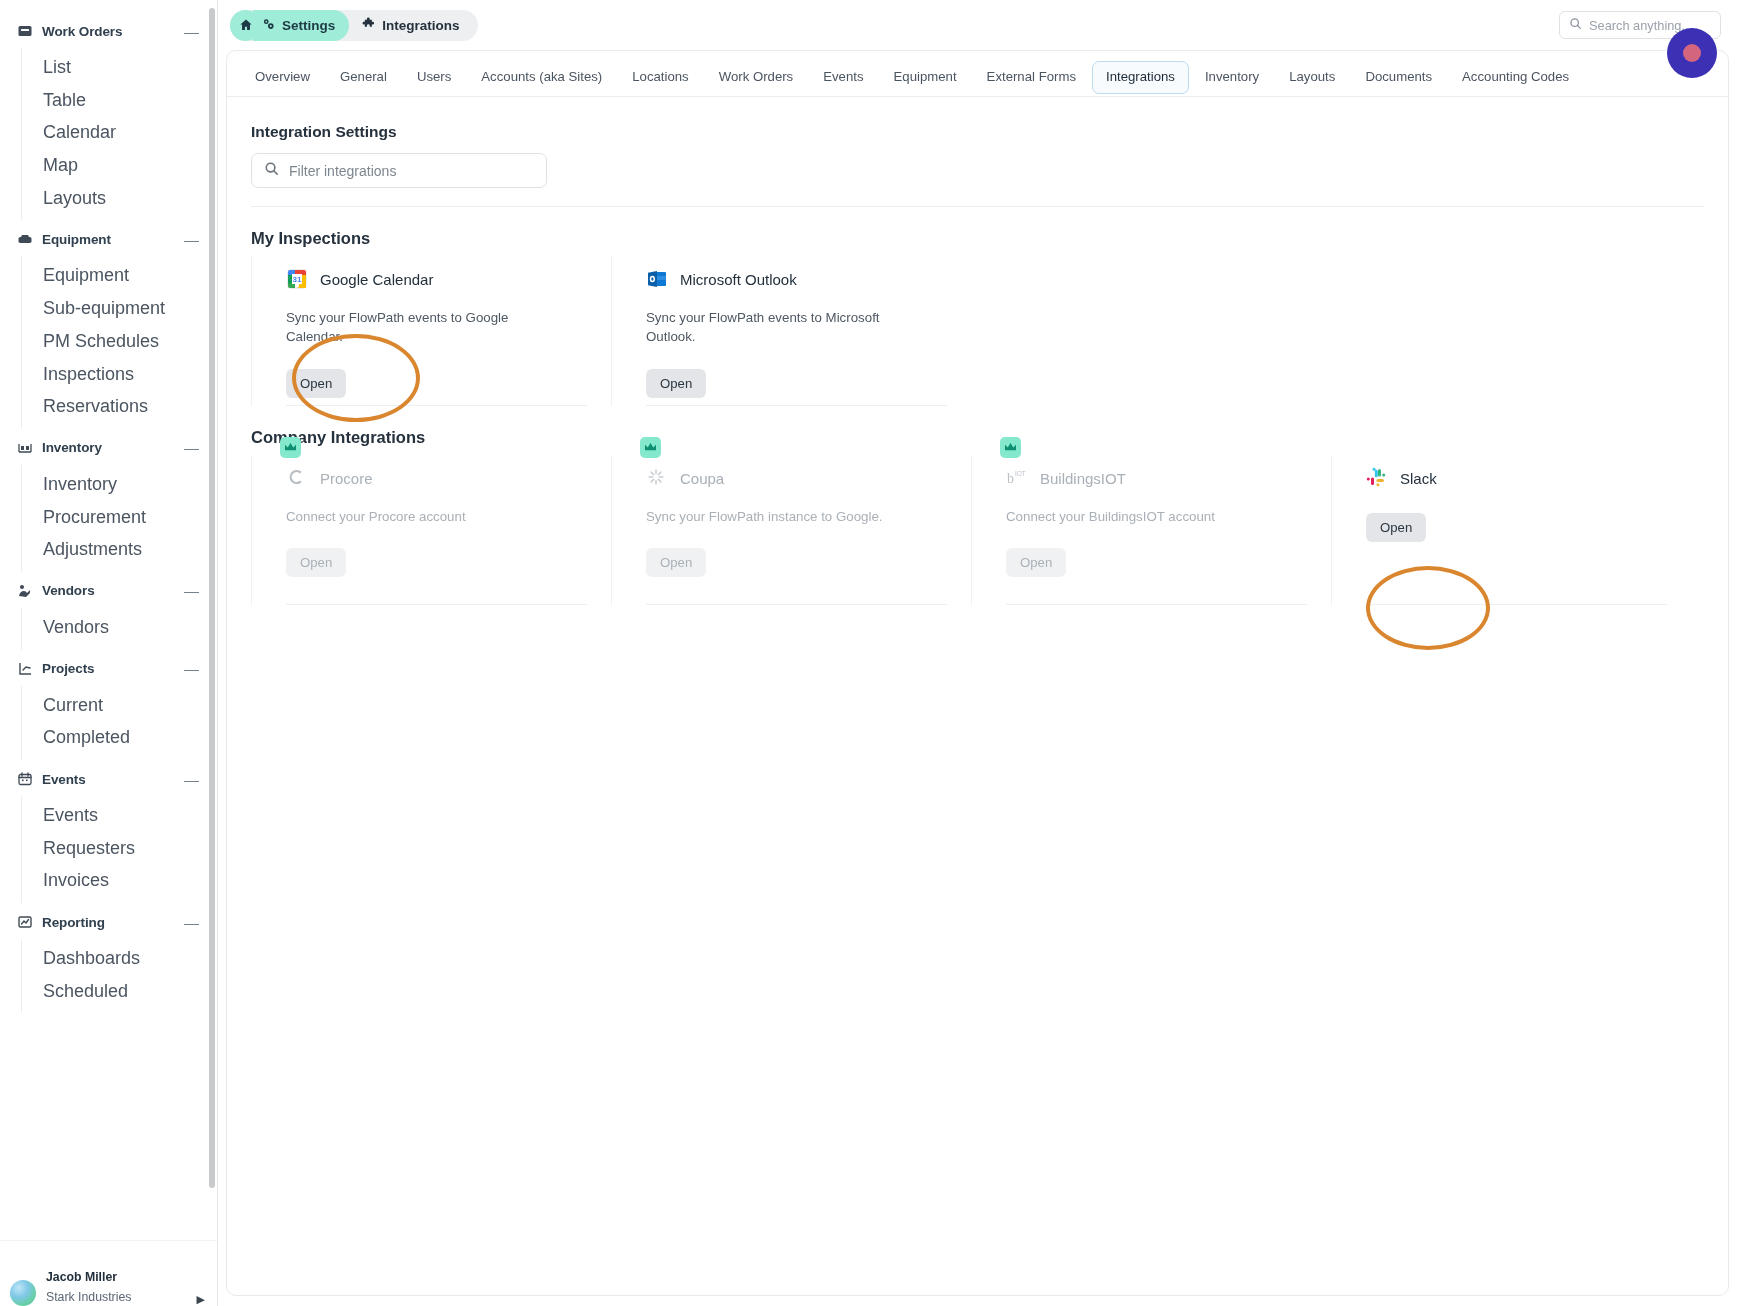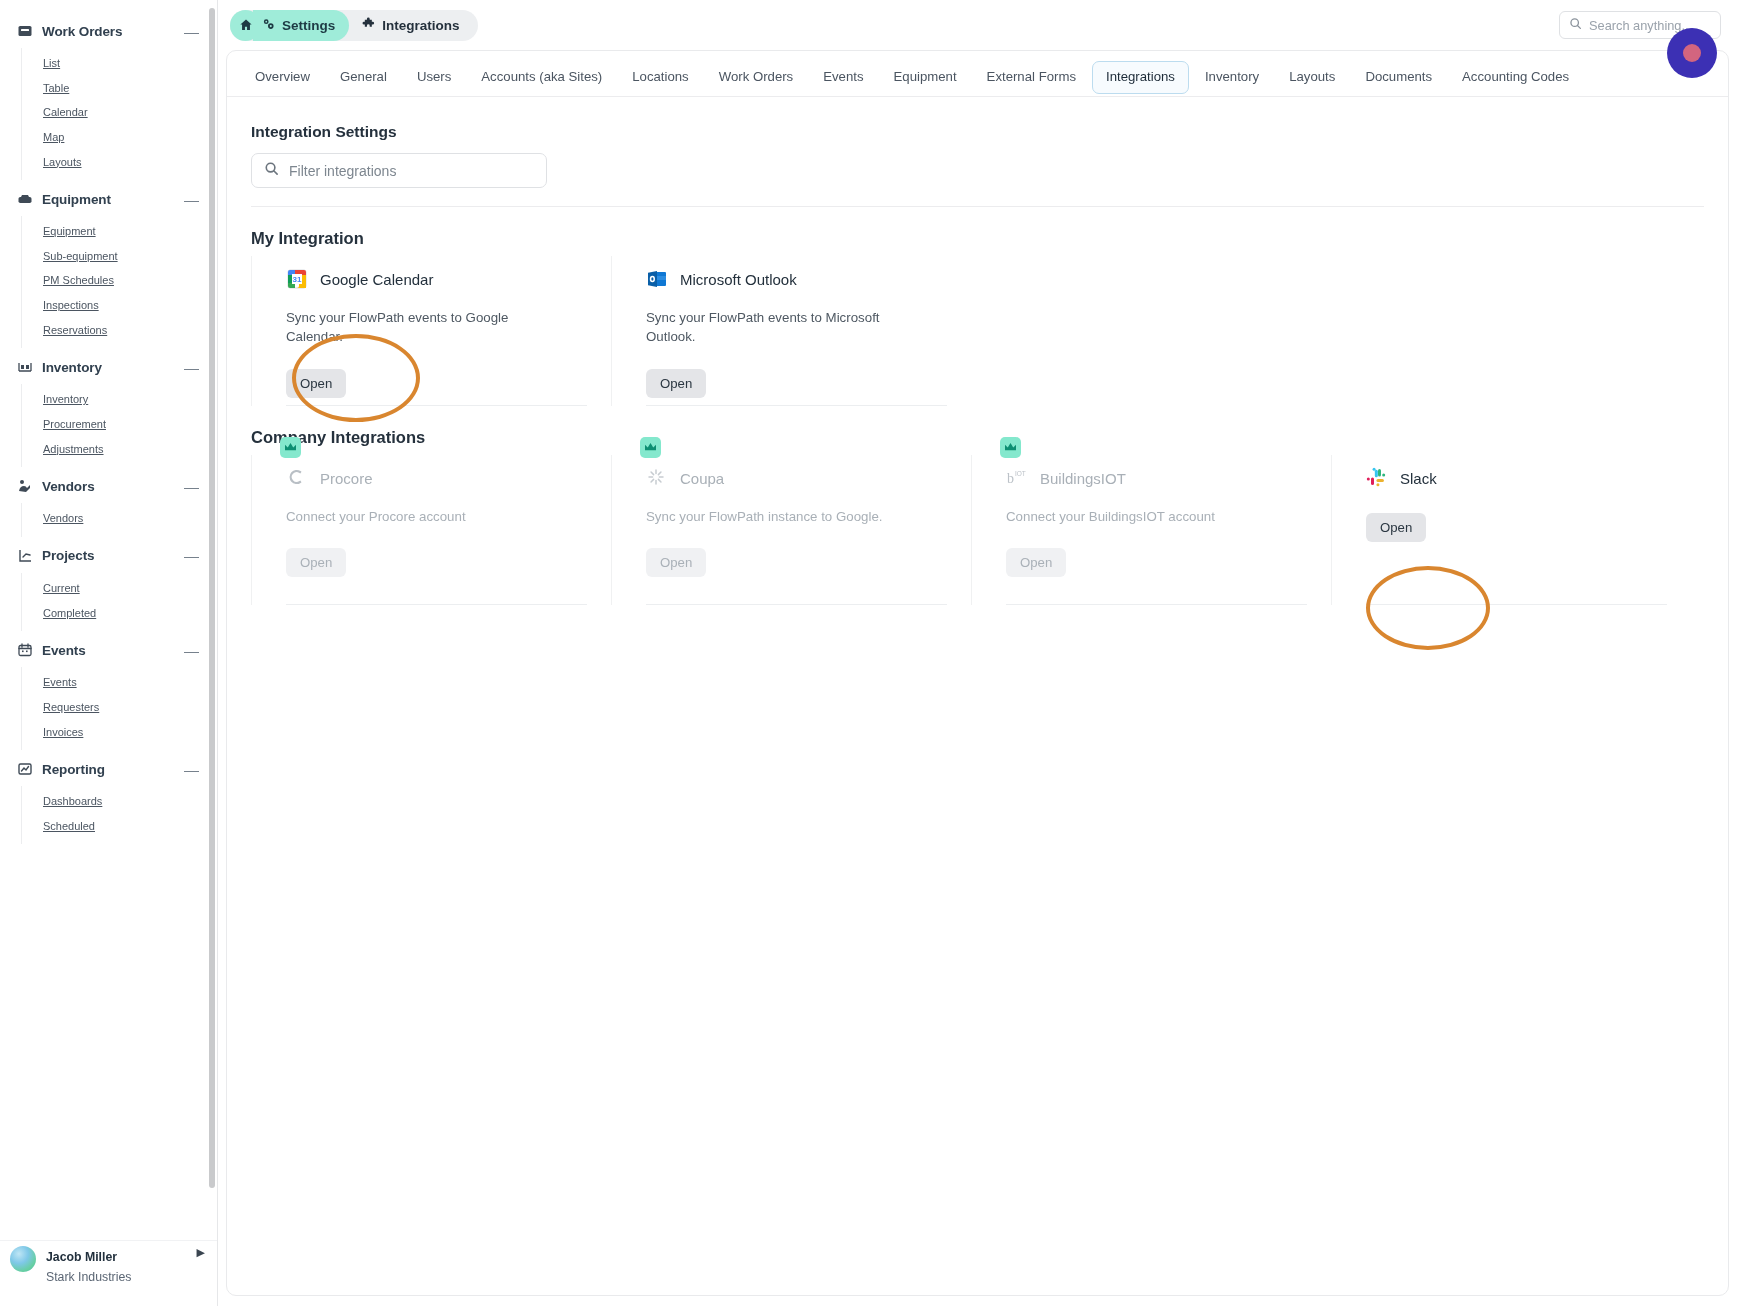--- a/index.html
+++ b/index.html
@@ -55,29 +55,28 @@
   }
   .group-collapse {
     font-size: 15px; color: #76818c; line-height: 1;
     font-weight: 400;
   }
   .group-items {
     margin-left: 21px; border-left: 1.5px solid #ecedef;
     padding: 3px 0 6px 0;
   }
   .nav-item {
-    display: block; font-size: 11px; color: #4b5561;
+    display: block; font-size: 18px; color: #4b5561;
     padding: 6px 0 6px 21px; cursor: pointer;
     line-height: 1.15;
-    text-decoration: underline;
   }
 
   .user-box {
-    height: 66px; display: flex; align-items: flex-start;
-    padding: 5px 12px 0 10px; gap: 10px;
+    height: 66px; display: flex; align-items: flex-end;
+    padding: 15px 12px 0 10px; gap: 10px;
     border-top: 1px solid #f1f2f4;
   }
   .avatar-sm {
     width: 26px; height: 26px; border-radius: 50%;
     background: radial-gradient(circle at 34% 30%, #bfe6f5 0%, #7fc8e8 38%, #66cfa0 72%, #4aa8cc 100%);
     flex: 0 0 26px;
   }
   .user-text { flex: 1; line-height: 1.25; }
   .user-name { font-size: 12.3px; font-weight: bold; color: #22303d; }
   .user-org { font-size: 12.3px; color: #5b6674; }
@@ -429,21 +428,21 @@
             <svg width="15" height="15" viewBox="0 0 16 16" fill="none" stroke="#6c757e" stroke-width="1.7">
               <circle cx="7" cy="7" r="4.6"></circle>
                 <path d="M10.4 10.4 L14 14" stroke-linecap="round"></path>
             </svg>
           </span>
           <span class="filter-ph">Filter integrations</span>
         </div>
 
         <div class="divider"></div>
 
-        <div class="group-label">My Integration</div>
+        <div class="group-label">My Inspections</div>
         <div class="cards">
 
           <div class="card">
             <div class="card-head">
               <span class="card-icon">
                 <svg width="22" height="22" viewBox="0 0 22 22">
                   <rect x="2" y="2" width="18" height="18" rx="2" fill="#fff" stroke="#d9dade"></rect>
                   <path d="M2 4 a2 2 0 0 1 2 -2 h5 v5 H2 z" fill="#4285f4"></path>
                   <path d="M2 7 h7 v8 H2 z" fill="#0f9d58"></path>
                   <path d="M2 15 h7 v5 H4 a2 2 0 0 1 -2 -2 z" fill="#34a853"></path>

